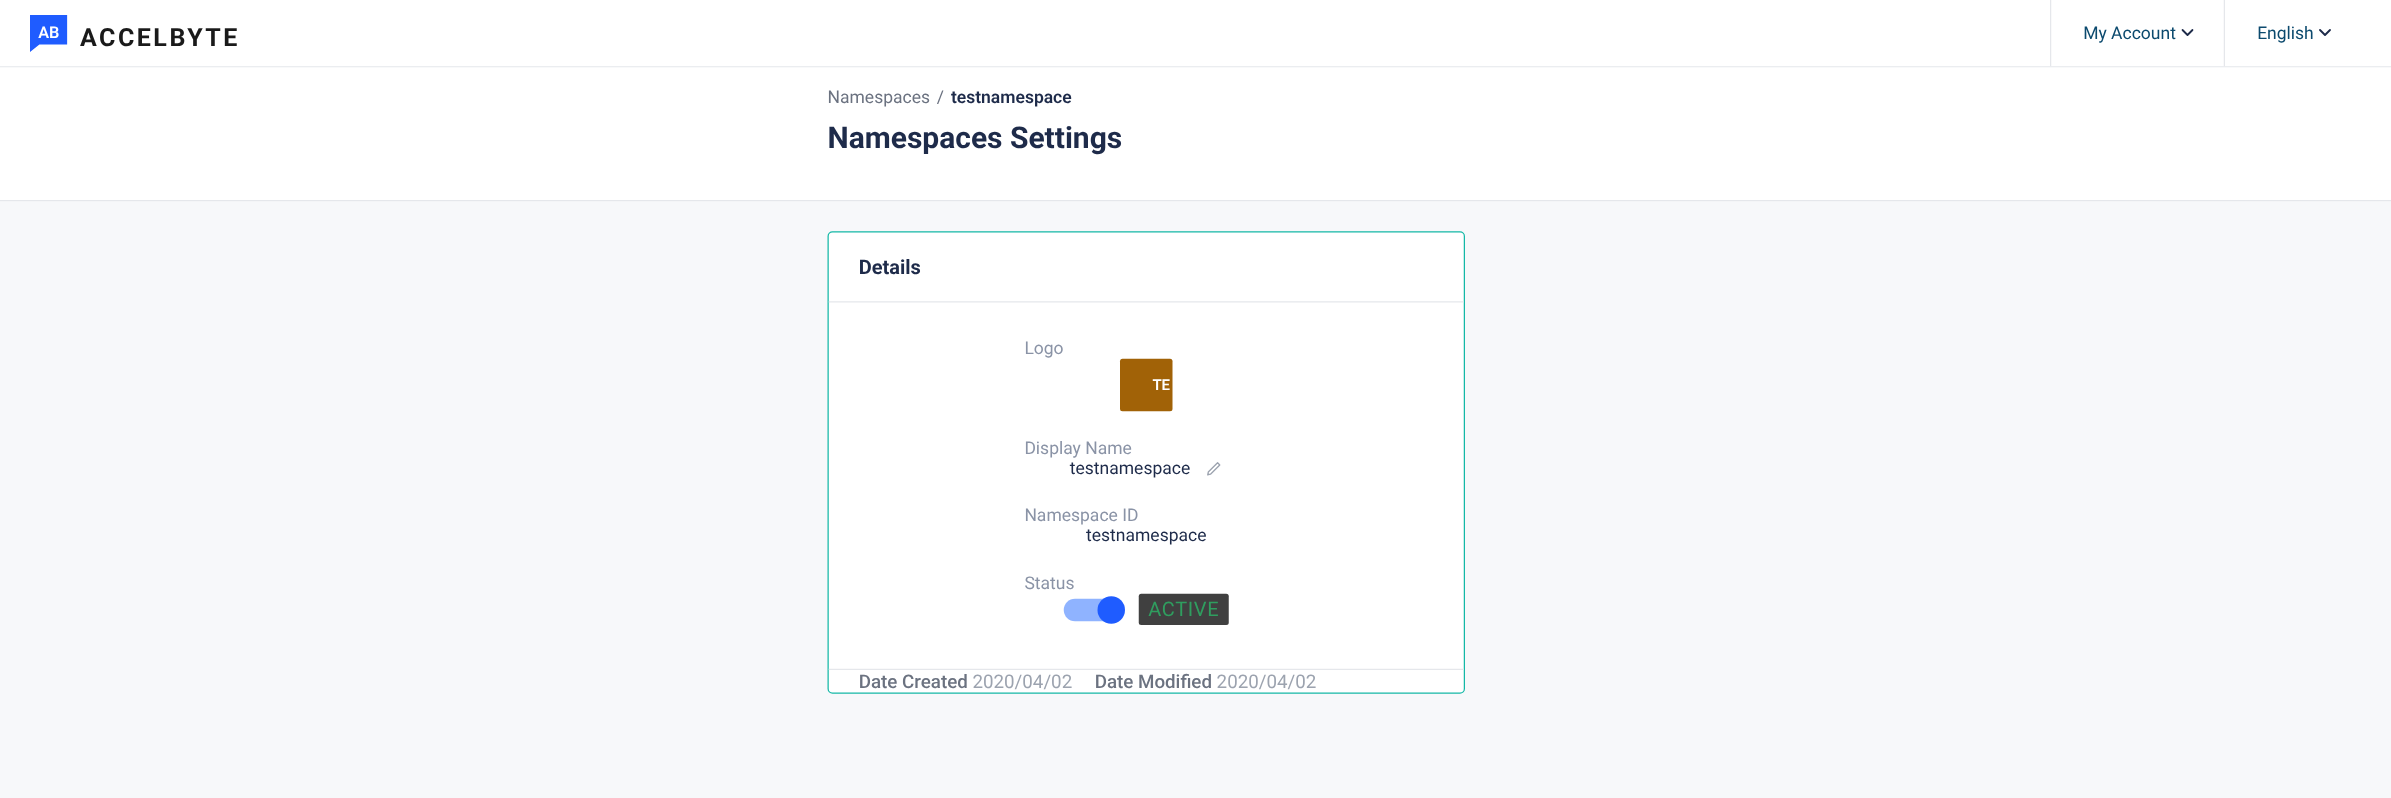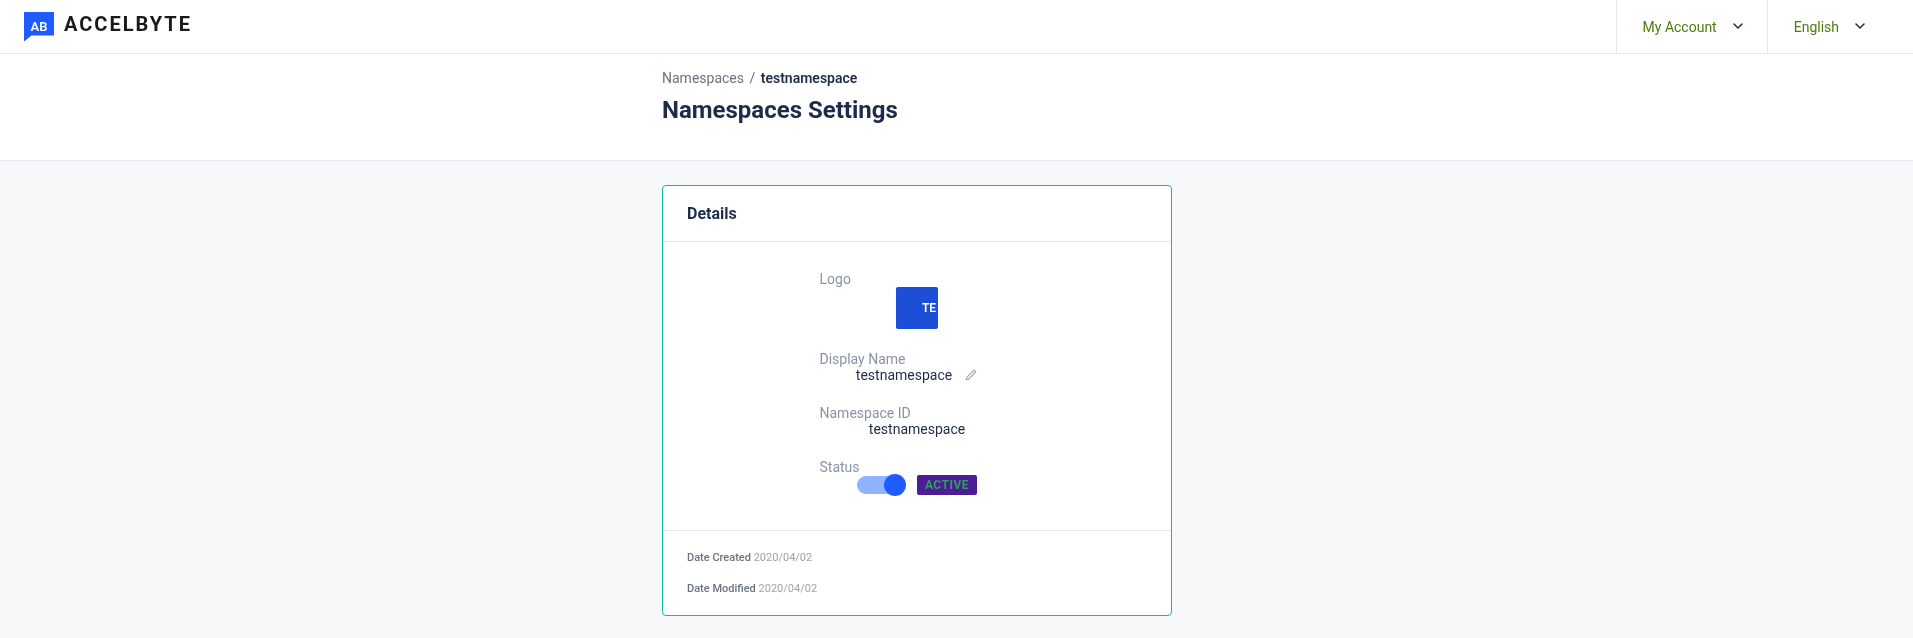--- a/index.html
+++ b/index.html
@@ -16,21 +16,21 @@
       background: #ffffff;
       border-bottom: 1px solid #e5e7eb;
       height: 54px;
       display: flex;
       align-items: center;
       justify-content: space-between;
       padding: 0 24px 0 24px;
     }
     .logo-wrap {
       display: flex;
-      align-items: flex-start;
+      align-items: flex-end;
       gap: 10px;
     }
     .logo-mark {
       width: 30px;
       height: 30px;
       background: #1f5cff;
       position: relative;
       clip-path: polygon(0 0, 100% 0, 100% 80%, 25% 80%, 0 100%);
       display: flex;
       align-items: center;
@@ -46,25 +46,25 @@
       color: #1a1a1a;
     }
     .header-right {
       display: flex;
       align-items: stretch;
       height: 100%;
     }
     .header-item {
       display: flex;
       align-items: center;
-      gap: 16px;
+      gap: 4px;
       padding: 0 26px;
       border-left: 1px solid #e5e7eb;
       font-size: 14px;
-      color: #4d7c0f;
+      color: #0c4a6e;
       cursor: pointer;
     }
     .chevron-down {
       width: 8px;
       height: 8px;
       display: inline-block;
     }
     .chevron-down svg {
       display: block;
     }
@@ -133,21 +133,21 @@
     .field-value {
       font-size: 14px;
       color: #1e2b4a;
       display: flex;
       align-items: center;
       gap: 12px;
     }
     .logo-tile {
       width: 42px;
       height: 42px;
-      background: #1d4ed8;
+      background: #a16207;
       color: #ffffff;
       font-size: 12px;
       font-weight: 600;
       display: flex;
       align-items: center;
       justify-content: center;
       border-radius: 2px;
       padding-left: 24px;
     }
     .edit-icon {
@@ -167,36 +167,35 @@
     .toggle-knob {
       width: 22px;
       height: 22px;
       background: #1f5cff;
       border-radius: 50%;
       position: absolute;
       right: -1px;
       top: -2px;
     }
     .status-badge {
-      background: #4c1d95;
+      background: #404040;
       color: #2f9e5f;
-      font-size: 12px;
-      font-weight: 700;
+      font-size: 16px;
+      font-weight: 400;
       letter-spacing: 0.5px;
       padding: 3px 8px;
       border-radius: 2px;
     }
     .card-footer {
       border-top: 1px solid #e5e7eb;
-      padding: 20px 24px;
-      font-size: 11px;
+      padding: 0 24px;
+      font-size: 15px;
       color: #8a93a6;
       display: flex;
       gap: 18px;
-      flex-direction: column;
     }
     .card-footer .label {
       color: #6b7280;
       font-weight: 500;
     }
     .card-footer .value {
       color: #9ca3af;
     }
   </style>
 </head>

